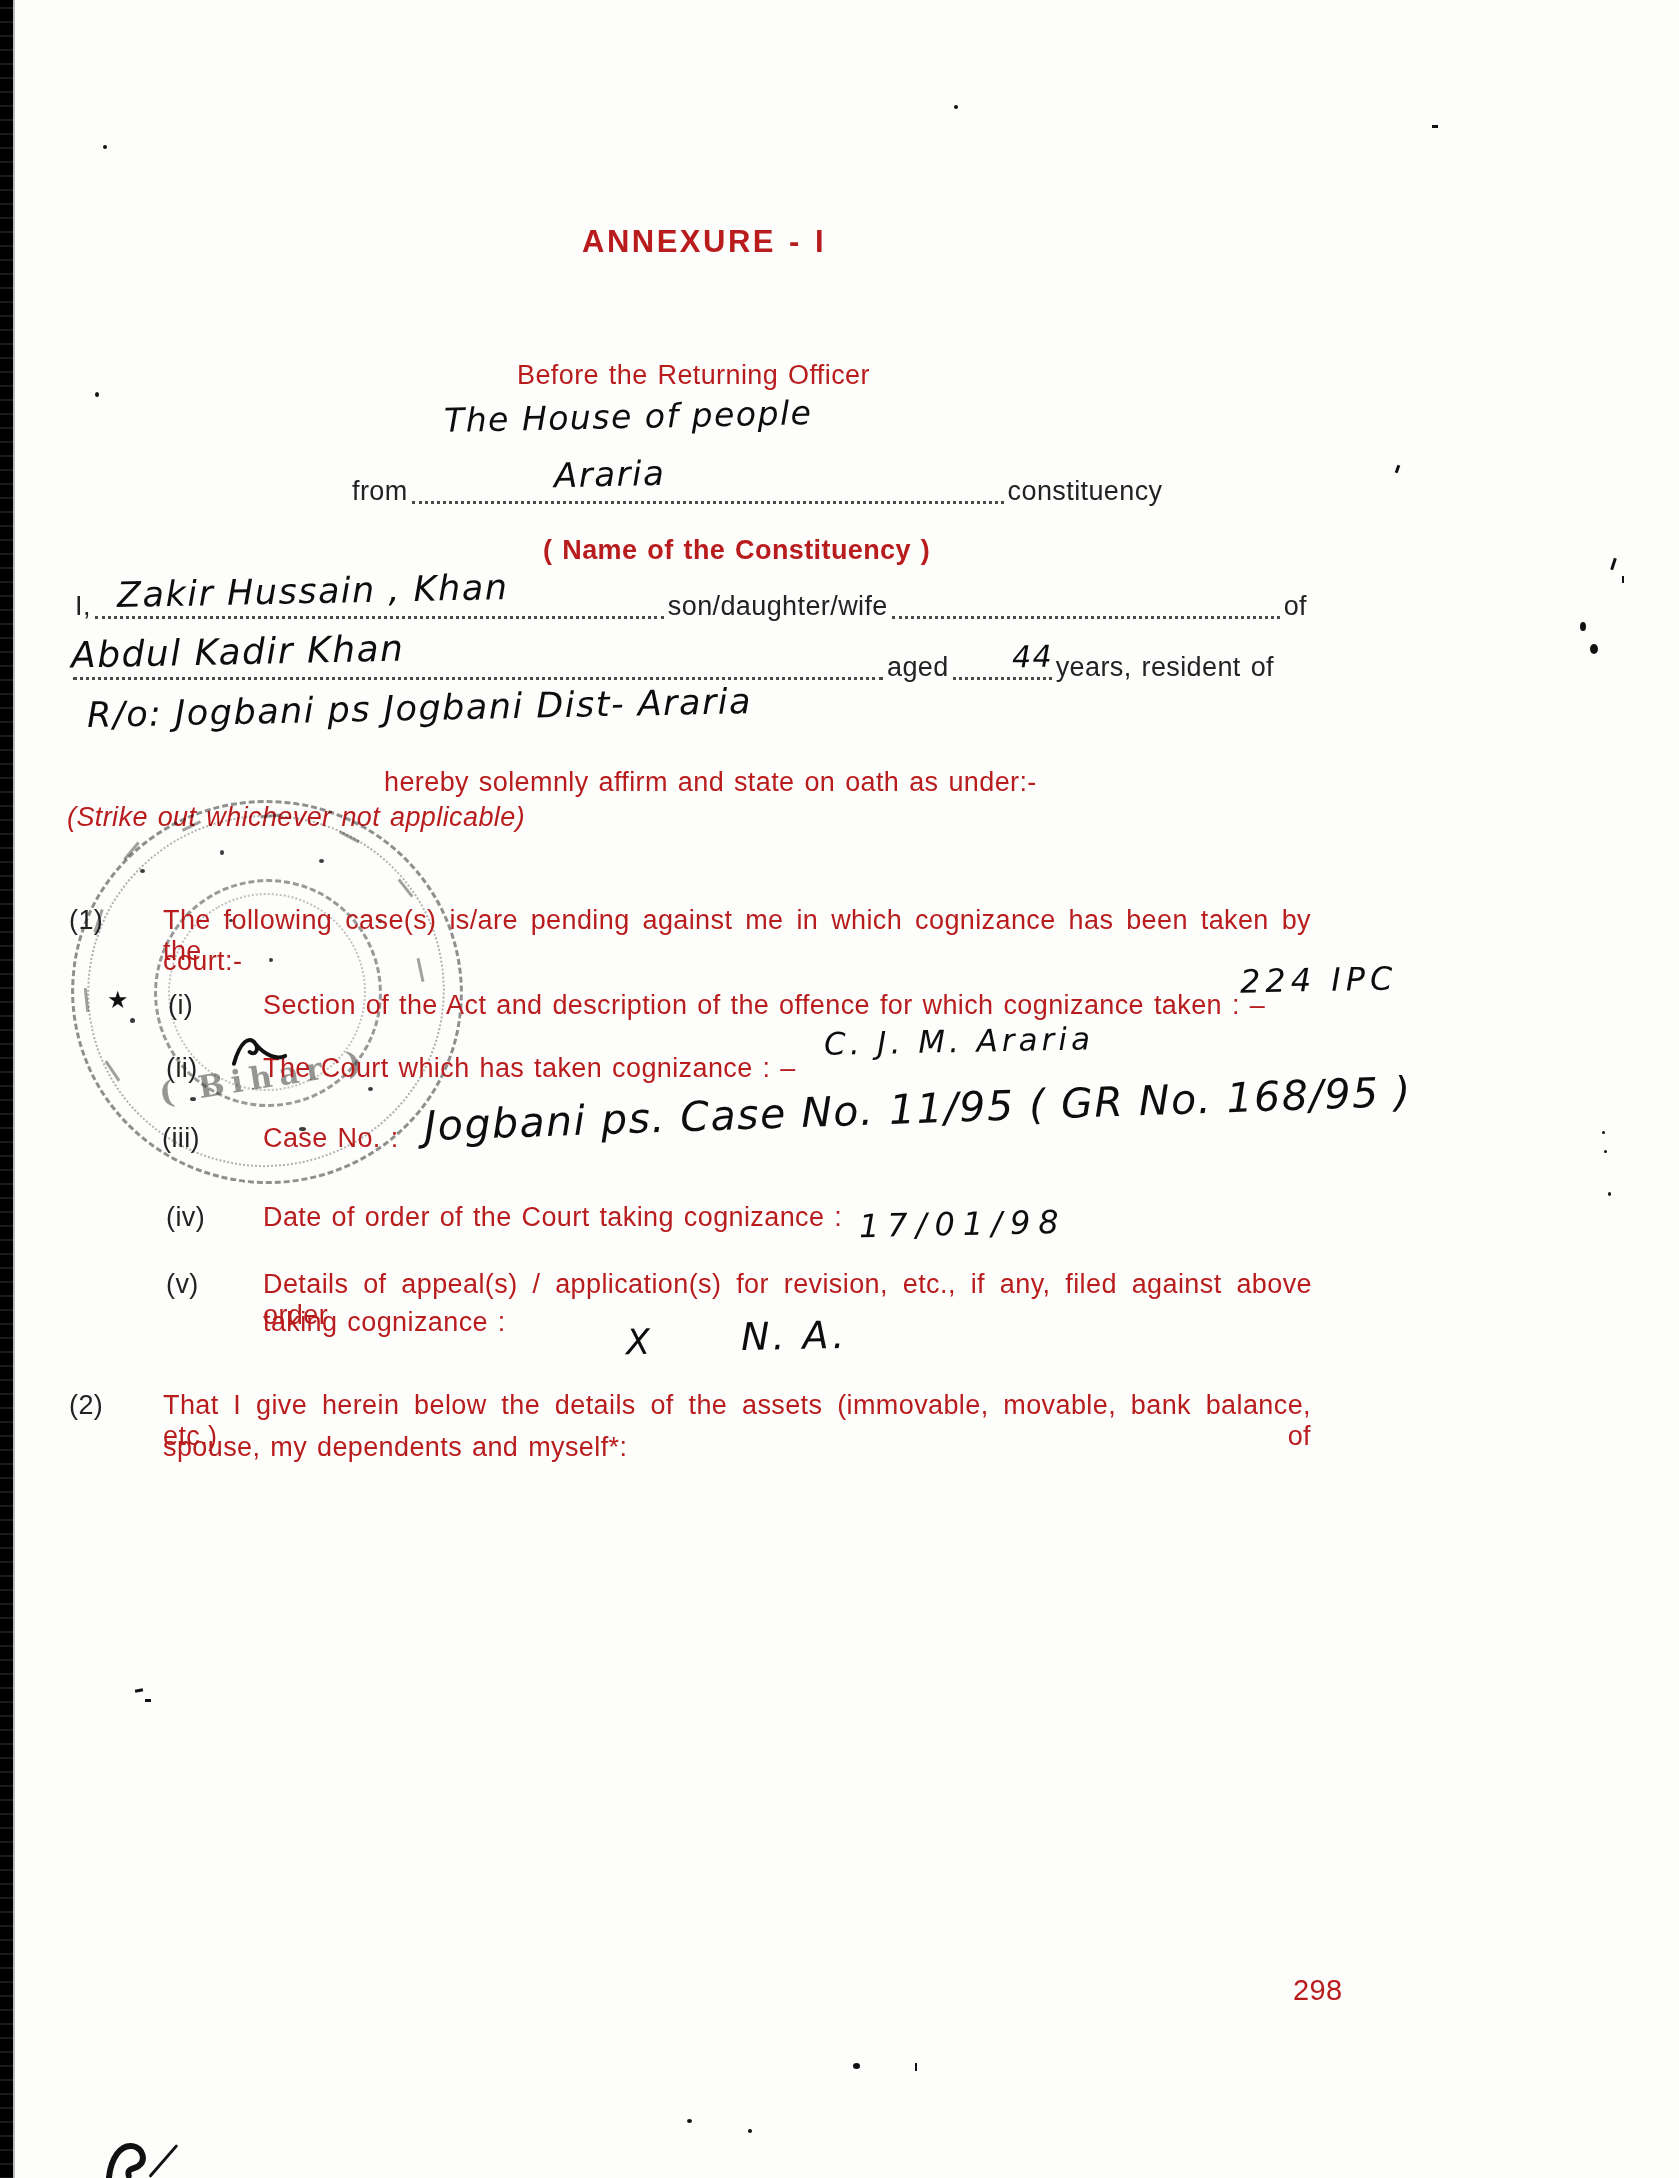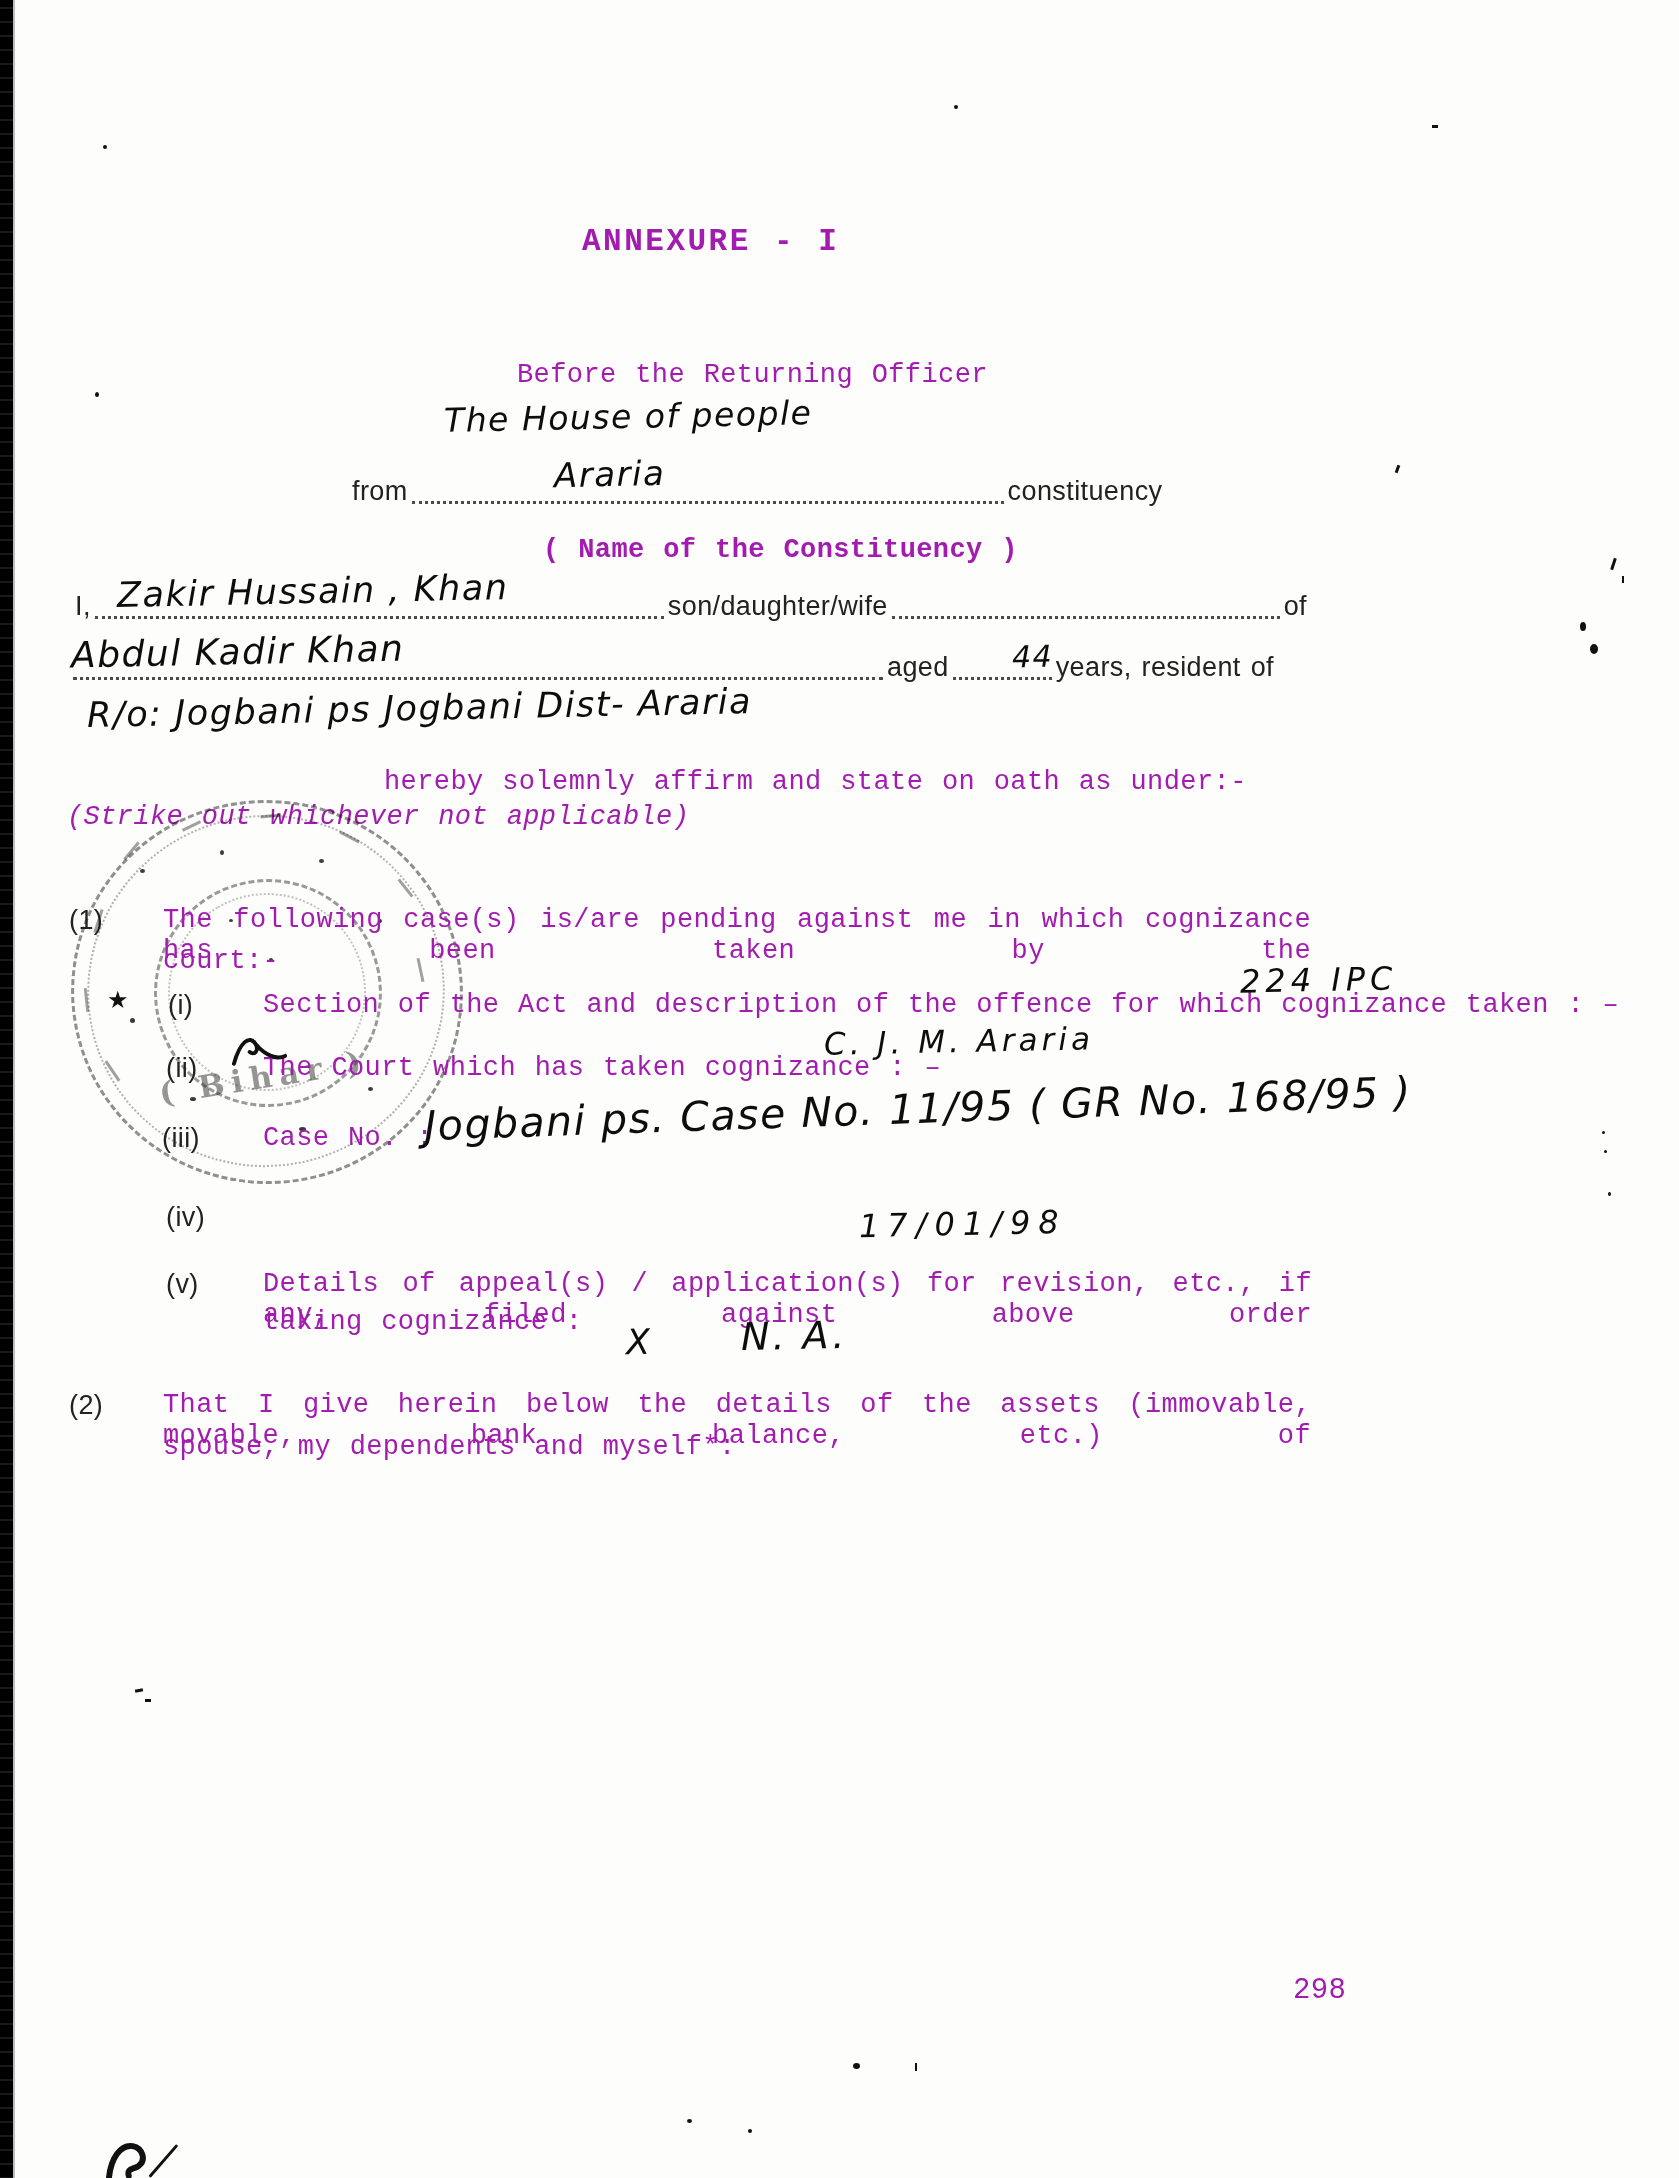--- a/index.html
+++ b/index.html
@@ -5,21 +5,21 @@
   html,body{margin:0;padding:0;background:#ffffff;}
   .page{
     position:relative;width:1679px;height:2178px;background:#fdfdfc;
     overflow:hidden;font-family:"Liberation Sans",sans-serif;color:#1e1e1e;
   }
   .scan-edge{
     position:absolute;left:0;top:0;width:13px;height:2178px;
     background:repeating-linear-gradient(180deg,#000 0 7px,#1a1a1a 7px 9px,#000 9px 14px);
     box-shadow:2px 0 0 rgba(0,0,0,.25);
   }
-  .printed{position:absolute;font-size:27px;line-height:1.15;letter-spacing:0.4px;word-spacing:2px;color:#a21caf;white-space:nowrap;font-family:Liberation Mono, monospace;}
+  .printed{position:absolute;font-size:27px;line-height:1.15;letter-spacing:0.4px;word-spacing:2px;color:#b91c1c;white-space:nowrap;}
   .c-title{font-size:31px;font-weight:bold;letter-spacing:2.5px;}
   .c-head{font-size:28px;letter-spacing:0.8px;}
   .bold{font-weight:bold;}
   .ital{font-style:italic;}
   .just{white-space:normal;text-align:justify;text-align-last:justify;}
   .row{position:absolute;display:flex;align-items:flex-end;font-size:27px;letter-spacing:0.4px;word-spacing:2px;color:#222;white-space:nowrap;}
   .row .txt{line-height:1.1;}
   .dots{display:inline-block;height:6px;border-bottom:3px dotted #4a4a4a;margin:0 4px 3px 4px;}
   .hw{
     position:absolute;font-family:"DejaVu Sans",sans-serif;font-style:italic;
@@ -128,20 +128,21 @@
   <div class="hw" style="left:824px;top:1026px;font-size:31px;letter-spacing:4px;">C. J. M. Araria</div>
   <svg style="position:absolute;left:230px;top:1030px;" width="59" height="40" viewBox="0 0 60 40">
     <path d="M4,34 C10,12 20,4 26,14 C30,21 24,26 20,22 M26,14 C36,26 48,30 56,26" fill="none" stroke="#111" stroke-width="4" stroke-linecap="round"></path>
   </svg>
 
   <div class="num" style="left:162px;top:1123px;">(iii)</div>
   <div class="printed" style="left:263px;top:1123px;">Case No. :</div>
   <div class="hw" style="left:424px;top:1089px;font-size:41px;transform:rotate(-2deg);">Jogbani ps. Case No. 11/95 ( GR No. 168/95 )</div>
 
   <div class="num" style="left:166px;top:1202px;">(iv)</div>
+  <div class="printed" style="left:263px;top:1202px;">Date of order of the Court taking cognizance :</div>
   <div class="hw" style="left:859px;top:1208px;font-size:32px;letter-spacing:8px;">17/01/98</div>
 
   <div class="num" style="left:166px;top:1269px;">(v)</div>
   <div class="printed just" style="left:263px;top:1269px;width:1049px;">Details of appeal(s) / application(s) for revision, etc., if any, filed against above order</div>
   <div class="printed" style="left:263px;top:1307px;">taking cognizance :</div>
   <div class="hw" style="left:626px;top:1325px;font-size:35px;">X</div>
   <div class="hw" style="left:741px;top:1317px;font-size:38px;letter-spacing:3px;">N. A.</div>
 
   <div class="num" style="left:69px;top:1390px;">(2)</div>
   <div class="printed just" style="left:163px;top:1390px;width:1148px;">That I give herein below the details of the assets (immovable, movable, bank balance, etc.) of</div>

